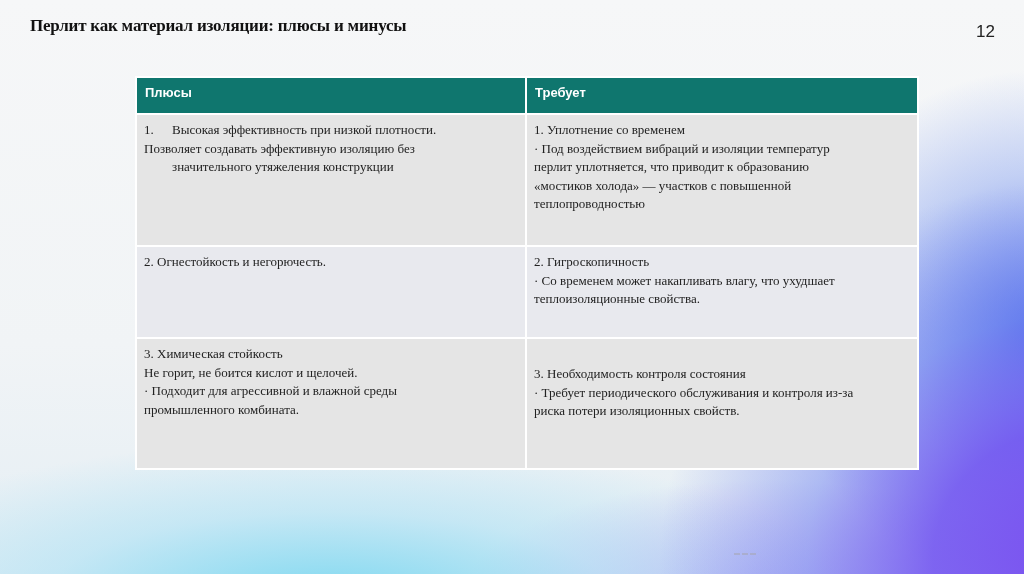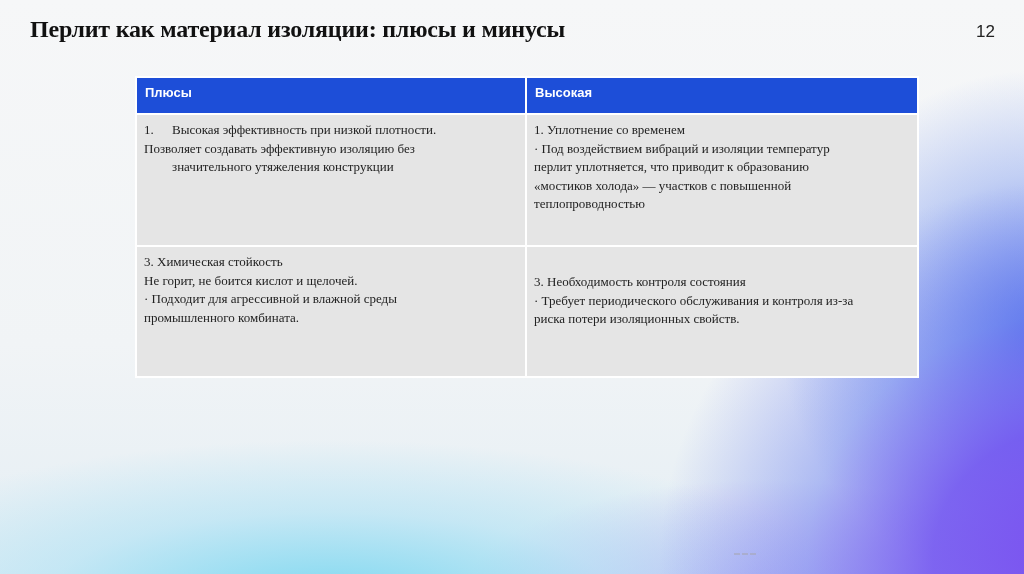--- a/index.html
+++ b/index.html
@@ -9,36 +9,36 @@
       radial-gradient(ellipse 420px 380px at 1080px 560px, #7a4ef0 0%, rgba(110,80,240,0.85) 35%, rgba(100,120,240,0.45) 65%, rgba(255,255,255,0) 100%),
       radial-gradient(ellipse 260px 260px at 1040px 330px, rgba(80,110,235,0.9) 0%, rgba(120,150,240,0.4) 60%, rgba(255,255,255,0) 100%),
       radial-gradient(ellipse 520px 160px at 330px 600px, rgba(120,215,240,0.95) 0%, rgba(170,225,245,0.55) 55%, rgba(255,255,255,0) 100%),
       radial-gradient(ellipse 300px 120px at 760px 600px, rgba(190,170,245,0.9) 0%, rgba(255,255,255,0) 100%),
       linear-gradient(180deg, #f6f7f8 0%, #f1f4f6 60%, #e4eef4 100%);
     font-family: "Liberation Serif", serif;
   }
   .title {
     position:absolute; left:30px; top:16px;
     font-family:"Liberation Serif", serif; font-weight:bold;
-    font-size:24px; color:#111; letter-spacing:-0.2px;
+    font-size:17px; color:#111; letter-spacing:-0.2px;
   }
   .page-num {
     position:absolute; left:976px; top:22px;
     font-family:"Liberation Sans", sans-serif; font-size:17px; color:#222;text-align:right;
   }
   table.grid {
     position:absolute; left:135px; top:76px; width:782px;
     border-collapse:collapse; table-layout:fixed;
   }
   table.grid th, table.grid td {
     border:2px solid #ffffff; vertical-align:top;
     padding:6px 7px; font-size:13px; line-height:18.5px; color:#222;
   }
   table.grid th {
-    background:#1d4ed8; color:#fff; text-align:left;
+    background:#0f766e; color:#fff; text-align:left;
     font-family:"Liberation Sans", sans-serif; font-weight:bold;
     height:23px; padding:6px 8px; font-size:13px;
   }
   col.c1 { width:390px; } col.c2 { width:392px; }
   tr.dark td { background:#e5e5e5; }
   tr.light td { background:#e8e9ee; }
   tr.r1 td { height:118px; }
   tr.r2 td { height:78px; }
   tr.r3 td { height:117px;margin-top:20px; }
   tr.r4 td { height:78px; }
@@ -58,36 +58,46 @@
 <div class="page-num">12</div>
 
 <table class="grid">
   <colgroup>
       <col class="c1">
       <col class="c2">
     </colgroup>
   <thead>
     <tr>
       <th>Плюсы</th>
-      <th>Высокая</th>
+      <th>Требует</th>
     </tr>
   </thead>
   <tbody>
     <tr class="dark r1">
       <td>
         <span class="line"><span class="num1">1.</span><span>Высокая эффективность при низкой плотности.</span></span>
         <span class="line">Позволяет создавать эффективную изоляцию без</span>
         <span class="line indent">значительного утяжеления конструкции</span>
       </td>
       <td>
         <span class="line">1. Уплотнение со временем</span>
         <span class="line">· Под воздействием вибраций и изоляции температур</span>
         <span class="line">перлит уплотняется, что приводит к образованию</span>
         <span class="line">«мостиков холода» — участков с повышенной</span>
         <span class="line">теплопроводностью</span>
+      </td>
+    </tr>
+    <tr class="light r2">
+      <td>
+        <span class="line">2. Огнестойкость и негорючесть.</span>
+      </td>
+      <td>
+        <span class="line">2. Гигроскопичность</span>
+        <span class="line">· Со временем может накапливать влагу, что ухудшает</span>
+        <span class="line">теплоизоляционные свойства.</span>
       </td>
     </tr>
     <tr class="dark r3">
       <td>
         <span class="line">3. Химическая стойкость</span>
         <span class="line">Не горит, не боится кислот и щелочей.</span>
         <span class="line">· Подходит для агрессивной и влажной среды</span>
         <span class="line">промышленного комбината.</span>
       </td>
       <td>

